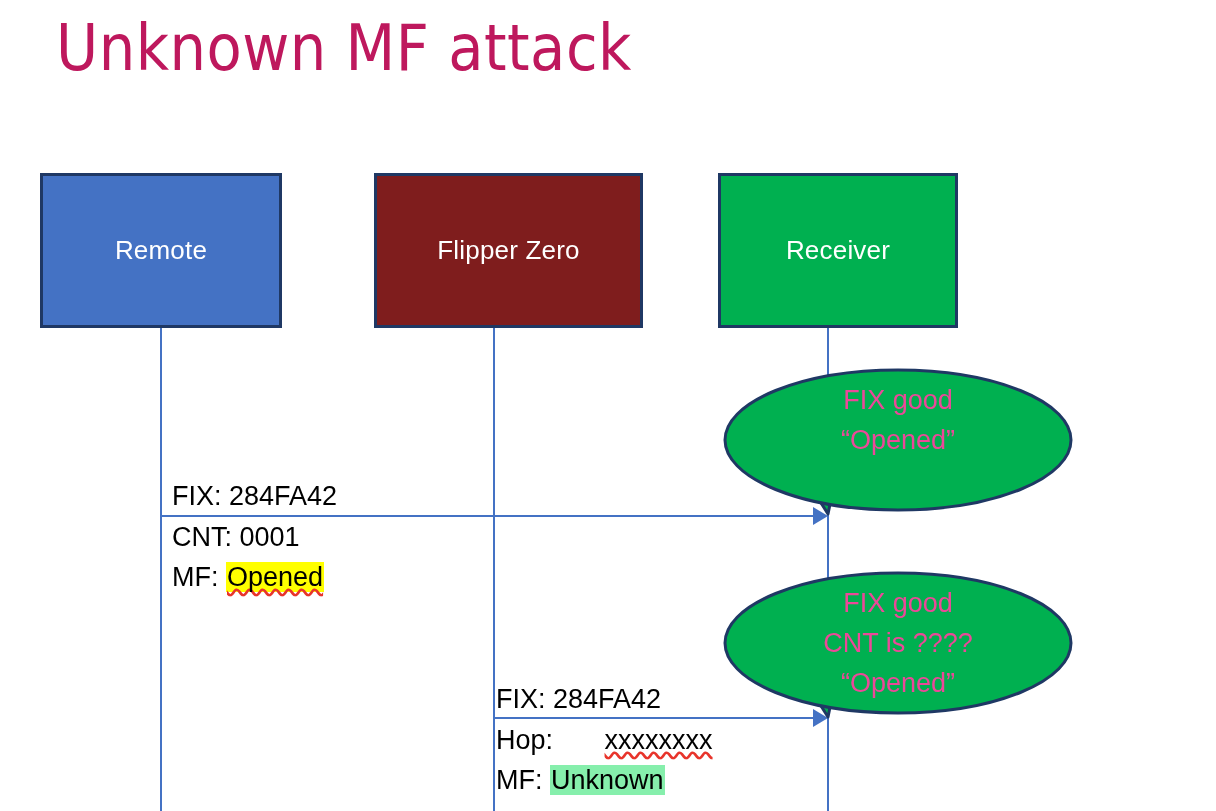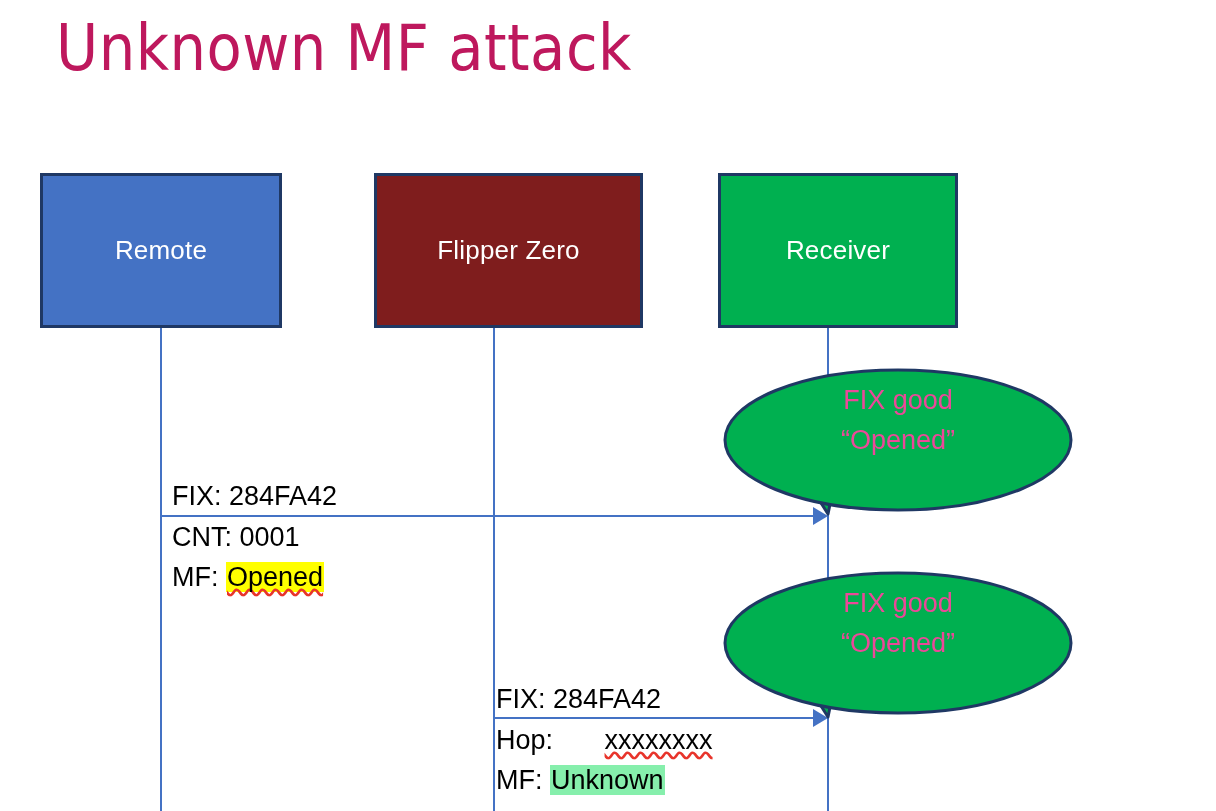--- a/index.html
+++ b/index.html
@@ -198,17 +198,18 @@
     </div>
   </div>
 
   <div class="callout callout-2">
     <svg width="350" height="160" viewBox="0 0 350 160">
       <path d="M 112 118 L 105 152 L 88 125 Z" fill="#00B050" stroke="#1F3864" stroke-width="3" stroke-linejoin="round"></path>
       <ellipse cx="175" cy="78" rx="173" ry="70" fill="#00B050" stroke="#1F3864" stroke-width="3"></ellipse>
     </svg>
     <div class="callout-text">
       <div>FIX good</div>
+      <div>CNT is ????</div>
       <div>“Opened”</div>
     </div>
   </div>
 
 </div>
 
 </body></html>

